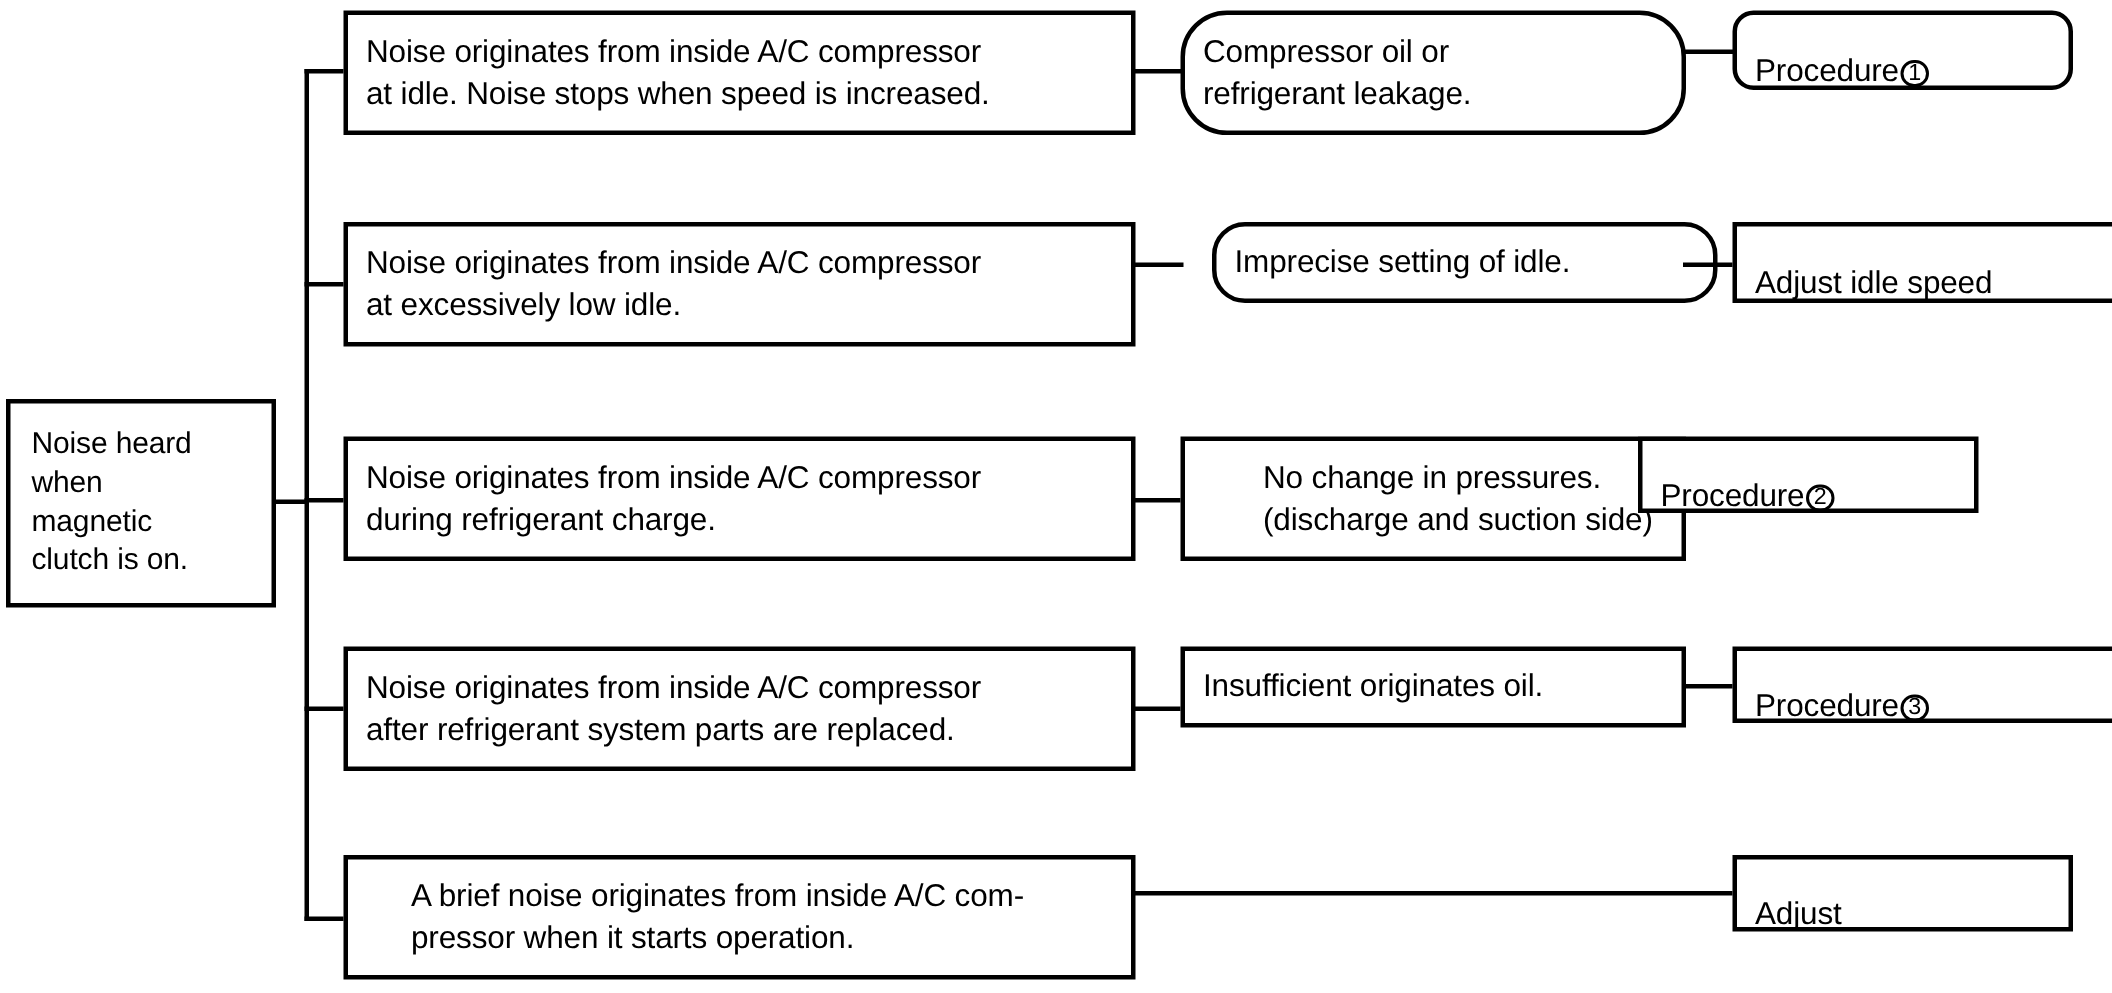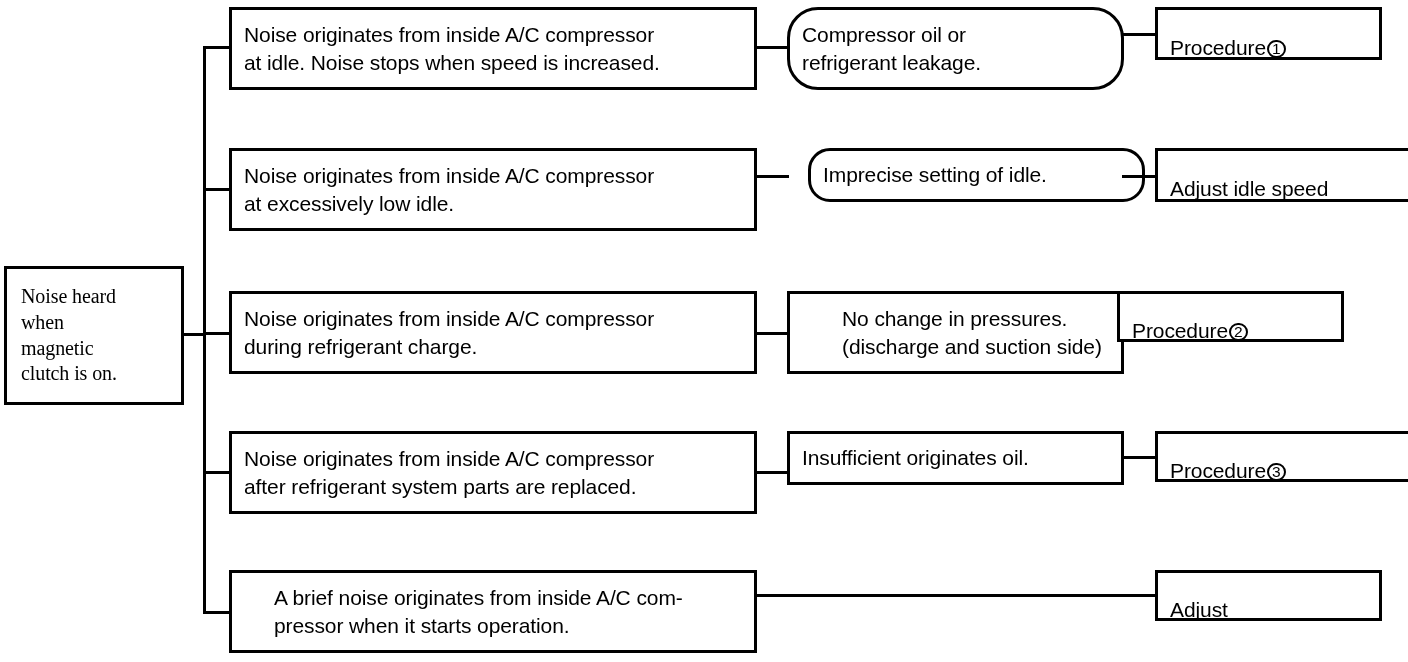--- a/index.html
+++ b/index.html
@@ -35,21 +35,20 @@
     font-size: 21px;
     line-height: 1.30;
     letter-spacing: -0.1px;
     white-space: pre-line;
     color: #000000;
   }
   .box.root .txt {
     font-size: 20px;
     line-height: 1.28;
     padding: 0 14px;
-    font-family: Liberation Serif, serif;
   }
   
   .hline {
     position: absolute;
     background: #000000;
     height: 3px;
   }
   .vline {
     position: absolute;
     background: #000000;
@@ -88,21 +87,21 @@
   <div class="box" style="left:229px; top:7px; width:528px; height:83px;">
     <span class="txt">Noise originates from inside A/C compressor
 at idle. Noise stops when speed is increased.</span>
   </div>
   <div class="hline" style="left:755px; top:46px; width:34px;"></div>
   <div class="box" style="left:787px; top:7px; width:337px; height:83px;border-radius:31px;">
     <span class="txt">Compressor oil or
 refrigerant leakage.</span>
   </div>
   <div class="hline" style="left:1122px; top:33px; width:35px;"></div>
-  <div class="box" style="left:1155px; top:7px; width:227px; height:53px;">
+  <div class="box" style="left:1155px; top:7px; width:227px; height:53px;border-radius:14px;">
     <span class="txt">
       <span>Procedure</span><span class="circnum">1</span>
     </span>
   </div>
 
   <div class="hline" style="left:203px; top:188px; width:28px;"></div>
   <div class="box" style="left:229px; top:148px; width:528px; height:83px;">
     <span class="txt">Noise originates from inside A/C compressor
 at excessively low idle.</span>
   </div>
@@ -121,21 +120,21 @@
   <div class="box" style="left:229px; top:291px; width:528px; height:83px;">
     <span class="txt">Noise originates from inside A/C compressor
 during refrigerant charge.</span>
   </div>
   <div class="hline" style="left:755px; top:332px; width:34px;"></div>
   <div class="box" style="left:787px; top:291px; width:337px; height:83px;padding-left:40px;">
     <span class="txt">No change in pressures.
 (discharge and suction side)</span>
   </div>
   <div class="hline" style="left:1122px; top:316px; width:35px;"></div>
-  <div class="box" style="left:1117px; top:291px; width:227px; height:51px;">
+  <div class="box" style="left:1092px; top:291px; width:227px; height:51px;">
     <span class="txt">
       <span>Procedure</span><span class="circnum">2</span>
     </span>
   </div>
 
   <div class="hline" style="left:203px; top:471px; width:28px;"></div>
   <div class="box" style="left:229px; top:431px; width:528px; height:83px;">
     <span class="txt">Noise originates from inside A/C compressor
 after refrigerant system parts are replaced.</span>
   </div>

